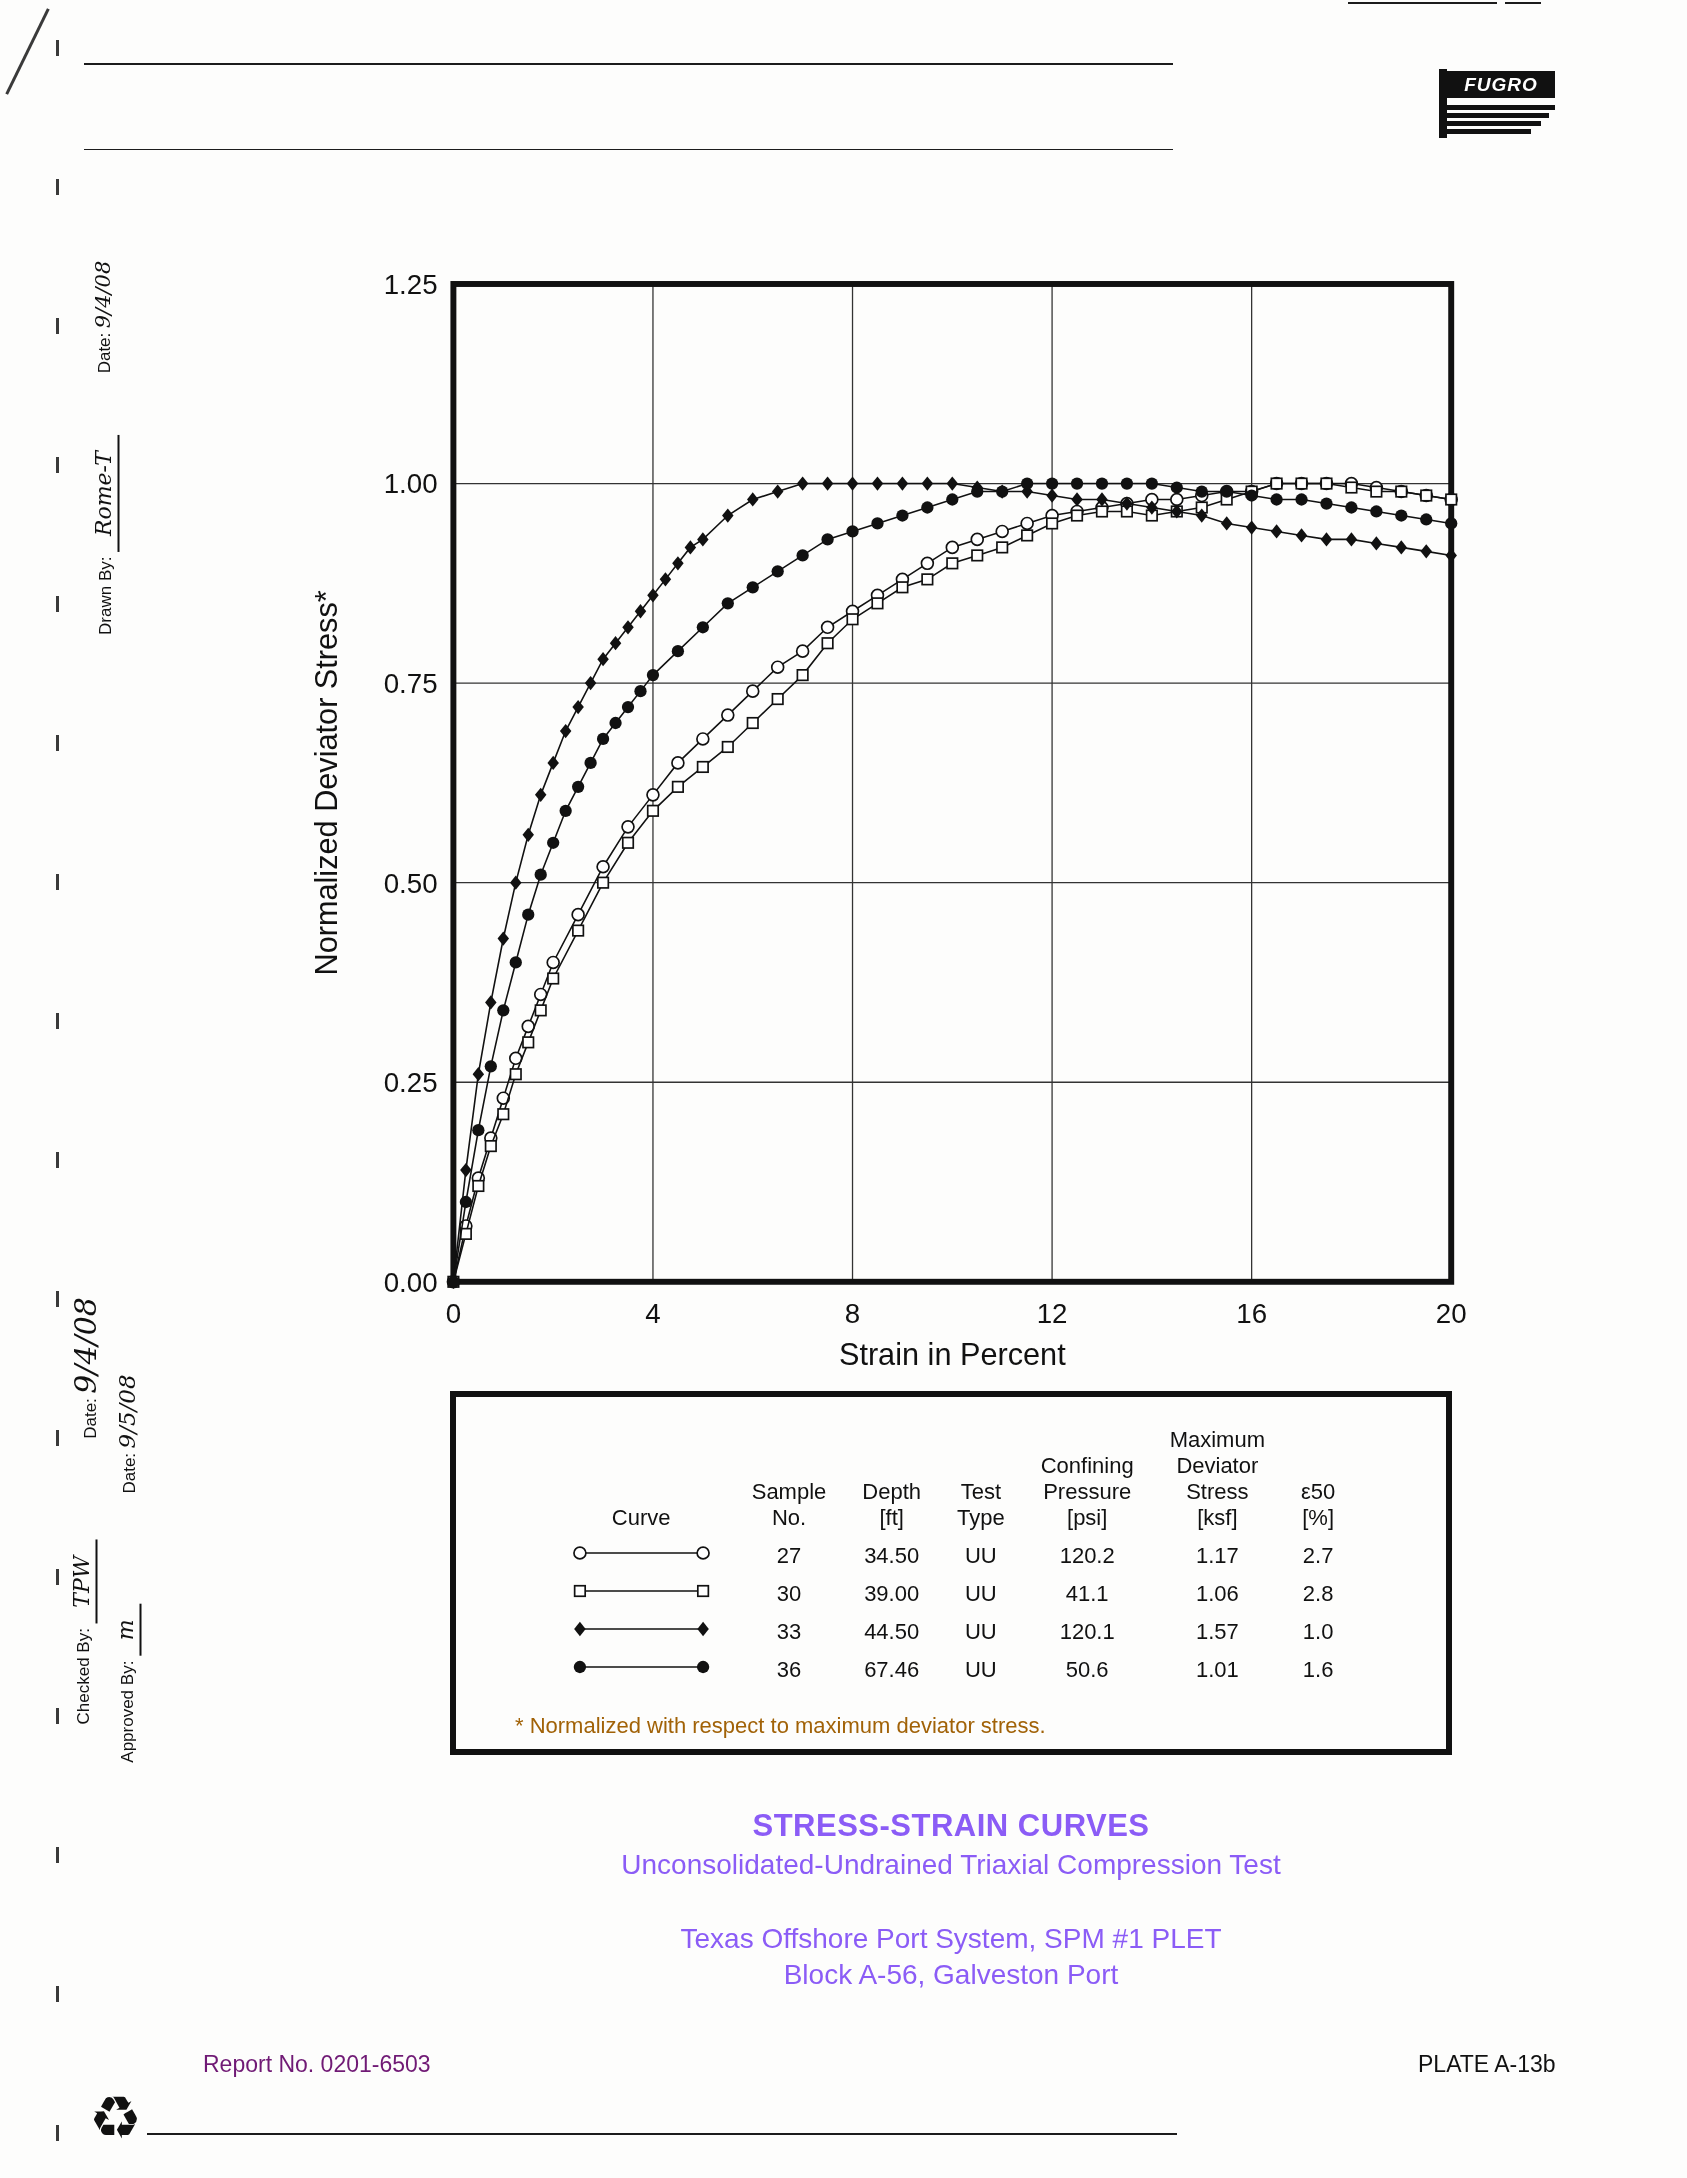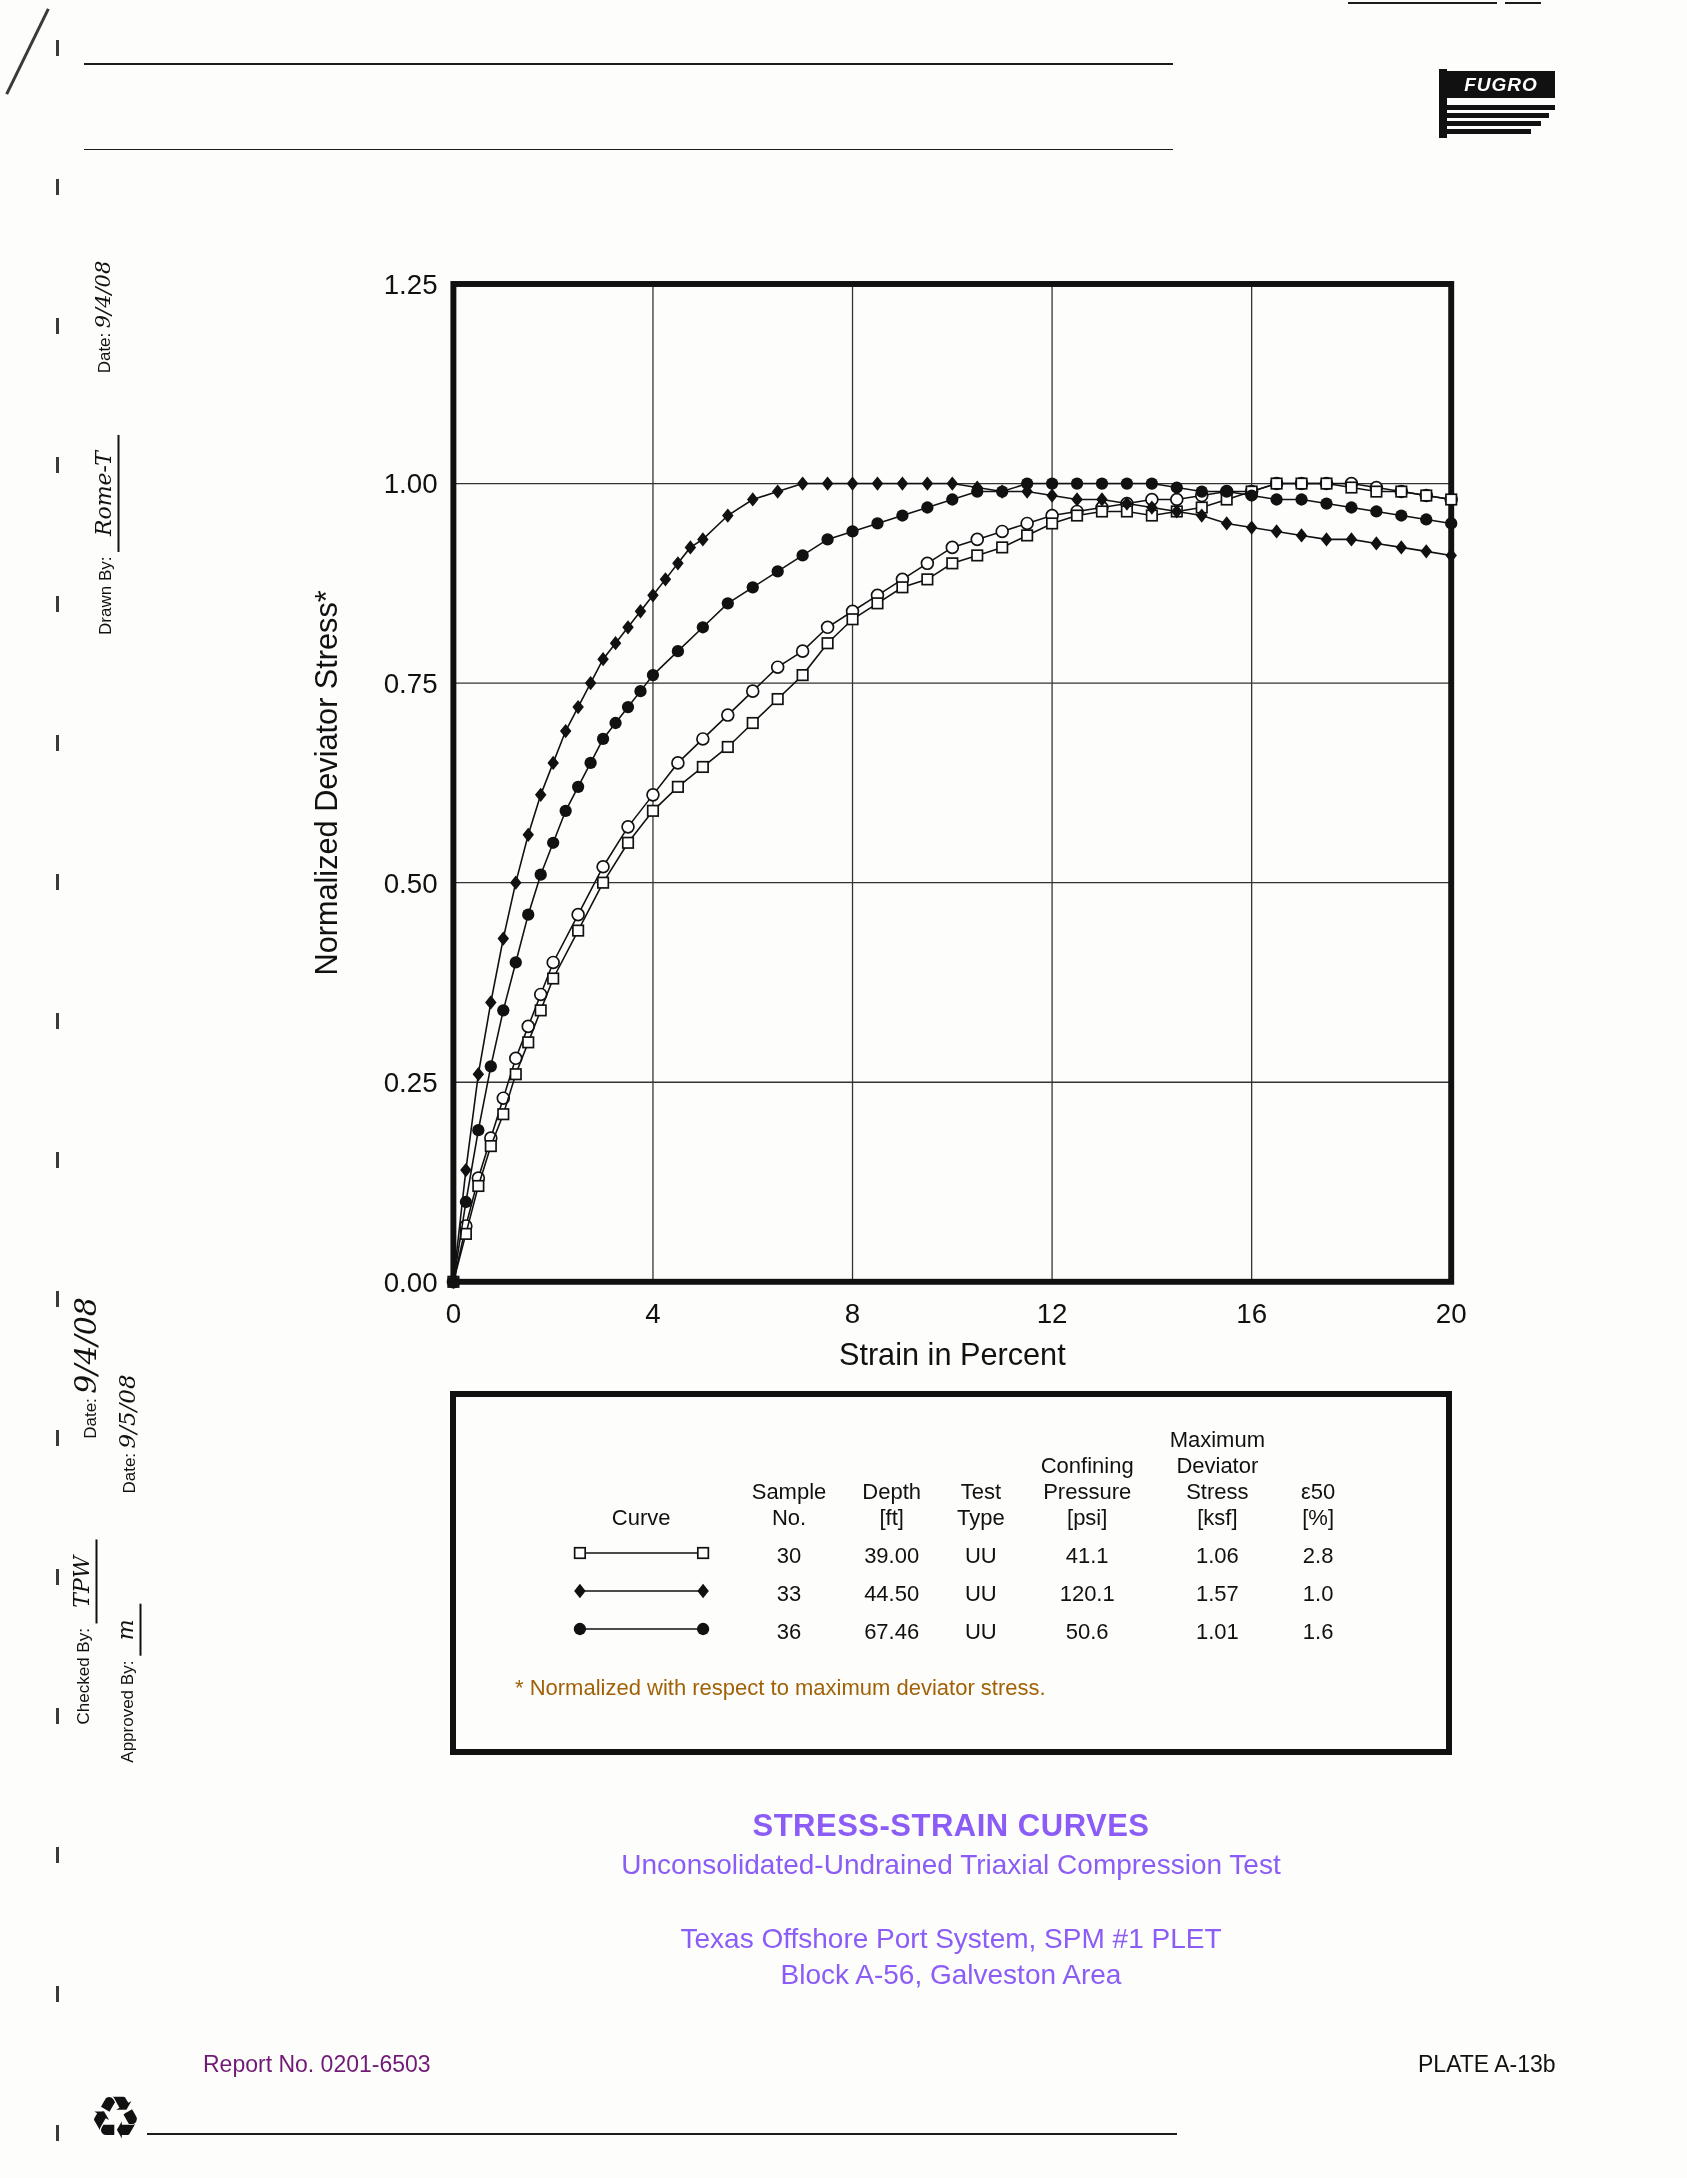--- a/index.html
+++ b/index.html
@@ -364,20 +364,33 @@
 Stress
 [ksf]</th>
           <th>ε50
 [%]</th>
         </tr>
       </thead>
       <tbody id="legend-tbody">
           <tr>
             <td><svg width="149" height="22" viewBox="0 0 150 22">
                 <line x1="12" y1="11" x2="138" y2="11" stroke="#111" stroke-width="1.6"></line>
+                <circle cx="13" cy="11" r="6" fill="#fff" stroke="#111" stroke-width="1.7"></circle>
+                <circle cx="137" cy="11" r="6" fill="#fff" stroke="#111" stroke-width="1.7"></circle>
+              </svg></td>
+            <td>27</td>
+            <td>34.50</td>
+            <td>UU</td>
+            <td>120.2</td>
+            <td>1.17</td>
+            <td>2.7</td>
+          </tr>
+          <tr>
+            <td><svg width="149" height="22" viewBox="0 0 150 22">
+                <line x1="12" y1="11" x2="138" y2="11" stroke="#111" stroke-width="1.6"></line>
                 <rect x="7.7" y="5.7" width="10.6" height="10.6" fill="#fff" stroke="#111" stroke-width="1.7"></rect>
                 <rect x="131.7" y="5.7" width="10.6" height="10.6" fill="#fff" stroke="#111" stroke-width="1.7"></rect>
               </svg></td>
             <td>30</td>
             <td>39.00</td>
             <td>UU</td>
             <td>41.1</td>
             <td>1.06</td>
             <td>2.8</td>
           </tr>
@@ -409,21 +422,21 @@
           </tr>
         </tbody>
     </table>
     <div class="legend-footnote">* Normalized with respect to maximum deviator stress.</div>
   </div>
 
   <div class="titles">
     <div class="title-main">STRESS-STRAIN CURVES</div>
     <div class="title-sub">Unconsolidated-Undrained Triaxial Compression Test</div>
     <div class="title-project">Texas Offshore Port System, SPM #1 PLET</div>
-    <div class="title-project2">Block A-56, Galveston Area</div>
+    <div class="title-project2">Block A-56, Galveston Port</div>
   </div>
 
   <div class="report-no">Report No. 0201-6503</div>
   <div class="plate">PLATE A-13b</div>
   <div class="recycle">♻</div>
 
 </div>
 
 
 </body></html>

